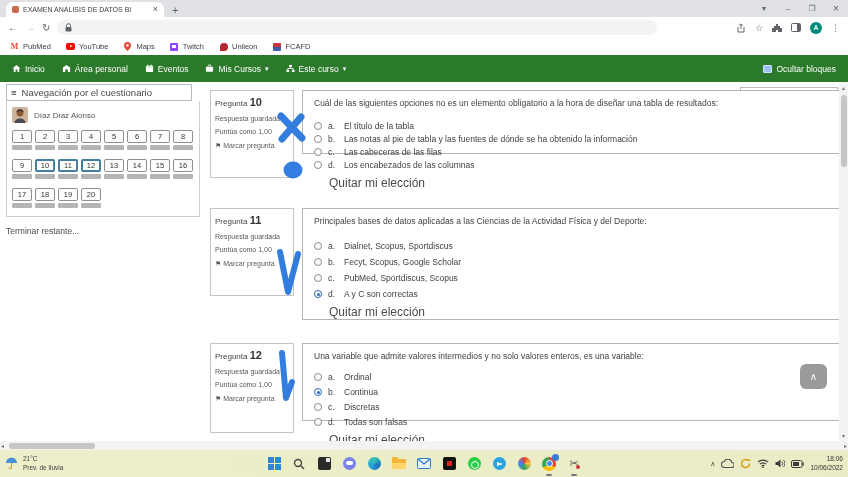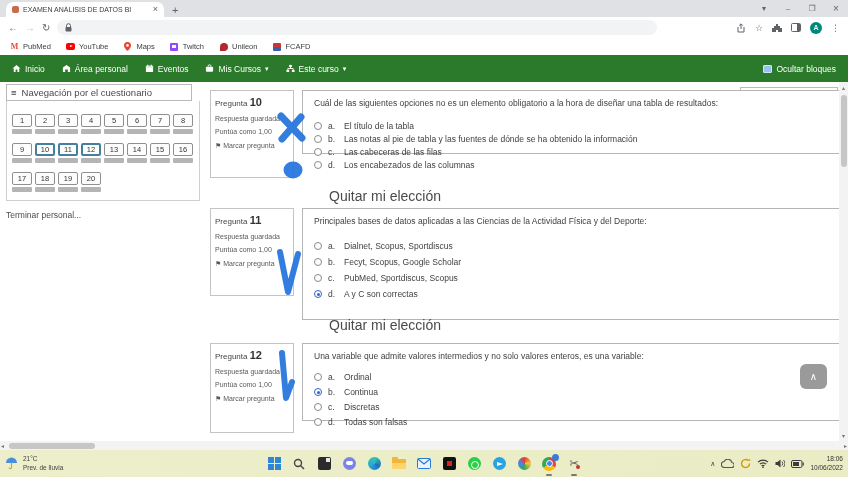--- a/index.html
+++ b/index.html
@@ -78,21 +78,21 @@
   .qtext{font-size:8.5px;color:#3f3f3f;}
   .opts{display:flex;flex-direction:column;}
   .r10 .opts{margin-top:13px;gap:3px;}
   .r11 .opts{margin-top:15px;gap:6px;}
   .r12 .opts{margin-top:11px;gap:5px;}
   .opt{display:flex;align-items:center;gap:6px;font-size:8.5px;color:#3f3f3f;}
   .radio{width:8px;height:8px;border:1px solid #8a8a8a;border-radius:50%;background:#fff;flex:none;position:relative;}
   .radio.checked{border-color:#2a66c8;}
   .radio.checked::after{content:"";position:absolute;inset:1.5px;border-radius:50%;background:#2a66c8;}
   .letter{width:10px;flex:none;}
-  .clear{margin-top:18px;margin-left:15px;font-size:14px;color:#4a4a4a;}
+  .clear{margin-top:6px;margin-left:15px;font-size:12px;color:#4a4a4a;}
 
   .ink{position:absolute;left:0;top:0;pointer-events:none;}
 
   .totop{position:absolute;left:800px;top:282px;width:27px;height:25px;background:#9a9a9a;border-radius:6px;
     color:#fff;display:flex;align-items:center;justify-content:center;font-size:10px;}
 
   .vscroll{position:absolute;right:0;top:0;width:9px;height:359px;background:#f3f3f3;}
   .vthumb{position:absolute;top:13px;left:1.5px;width:6px;height:72px;background:#c6c6c6;border-radius:3px;}
   .varr{position:absolute;left:0;width:9px;text-align:center;font-size:6px;color:#777;}
   .hscroll{height:9px;background:#f3f3f3;position:relative;font-size:6px;color:#777;}
@@ -265,20 +265,29 @@
   </div>
 
   <div class="content">
 
     <div class="qnav">
       <div class="qnav-header">
         <span>≡</span>
         <span>Navegación por el cuestionario</span>
       </div>
       <div class="qnav-body">
+        <div class="userrow">
+          <svg width="16" height="16" viewBox="0 0 16 16">
+              <rect width="16" height="16" rx="2" fill="#cdb49a"></rect>
+              <circle cx="8" cy="6" r="3.4" fill="#8a5a3b"></circle>
+              <path d="M8 2.2c-2.2 0-3.6 1.4-3.6 3.2 0 .4 2-1.8 3.6-1.8s3.6 2.2 3.6 1.8c0-1.8-1.4-3.2-3.6-3.2z" fill="#2e2320"></path>
+              <path d="M2.5 16c0-2.8 2.4-4.6 5.5-4.6s5.5 1.8 5.5 4.6z" fill="#4a4a52"></path>
+            </svg>
+          <span>Díaz Díaz Alonso</span>
+        </div>
         <div class="grid">
             <div class="qcell">
               <div class="qnum">1</div>
               <div class="qbar"></div>
             </div>
             <div class="qcell">
               <div class="qnum">2</div>
               <div class="qbar"></div>
             </div>
             <div class="qcell">
@@ -348,21 +357,21 @@
             <div class="qcell">
               <div class="qnum">19</div>
               <div class="qbar"></div>
             </div>
             <div class="qcell">
               <div class="qnum">20</div>
               <div class="qbar"></div>
             </div>
           </div>
       </div>
-      <div class="finish">Terminar personal...</div>
+      <div class="finish">Terminar restante...</div>
     </div>
 
     <div class="timer">Tiempo restante 0:31:44</div>
 
     <div class="qrow r10">
       <div class="qinfo">
         <div class="t"><span>Pregunta</span> <span class="n">10</span></div>
         <div class="ln">Respuesta guardada</div>
         <div class="ln">Puntúa como 1,00</div>
         <div class="ln"><span>⚑</span> <span>Marcar pregunta</span></div>

